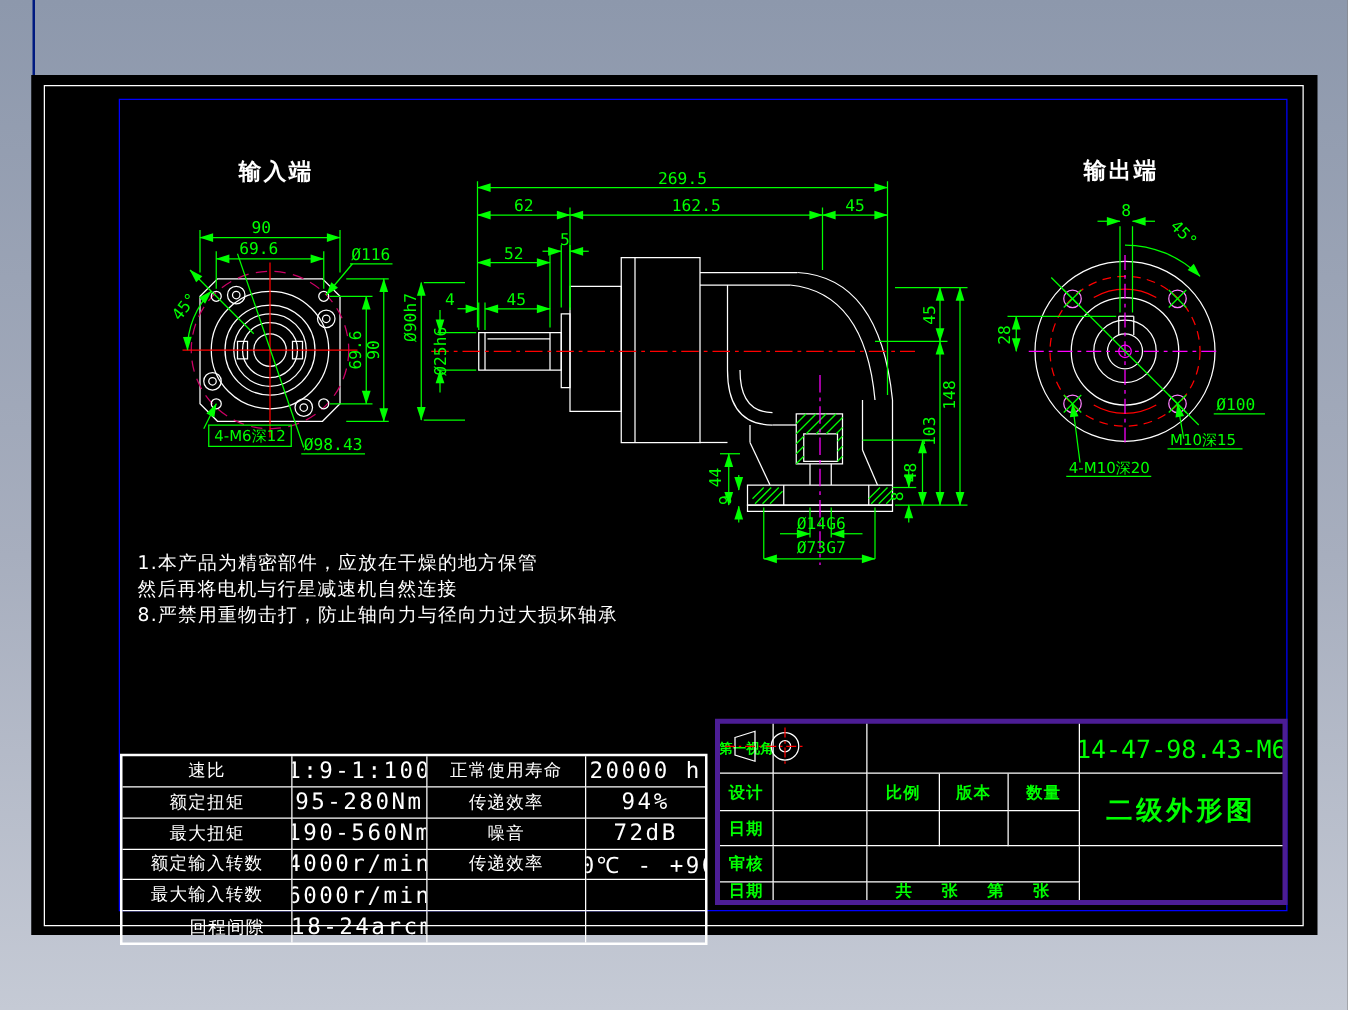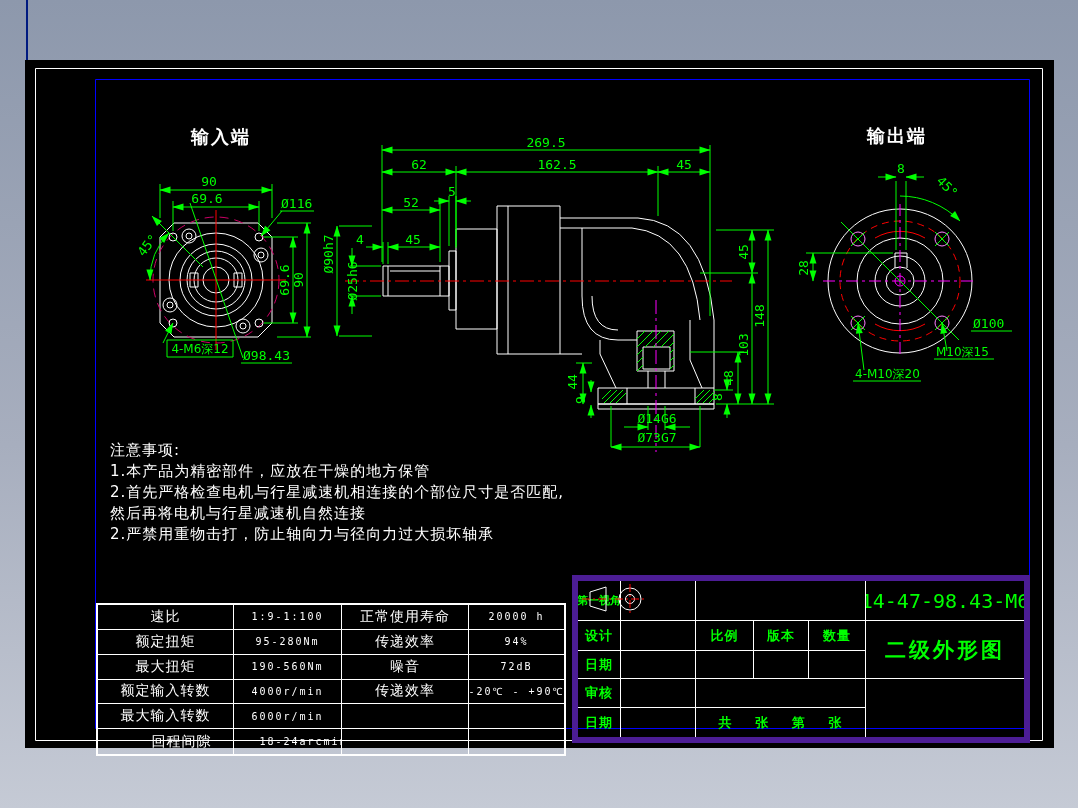--- a/index.html
+++ b/index.html
@@ -23,28 +23,28 @@
   .vtitle{fill:#ffffff;font:bold 18px "DejaVu Sans",sans-serif;letter-spacing:2px;}
   .notes{position:absolute;left:110px;top:440px;width:480px;color:#fff;
     font-size:15px;line-height:21px;letter-spacing:1px;white-space:nowrap;}
   
   .spec{position:absolute;left:96px;top:575px;width:470px;height:153px;
     display:grid;grid-template-columns:136px 108px 127px 1fr;grid-template-rows:repeat(6,1fr);
     border:2px solid #fff;box-sizing:border-box;color:#fff;margin-top:28px;}
   .sp-cell{border-right:1px solid #fff;border-bottom:1px solid #fff;
     display:flex;align-items:center;justify-content:center;
     font-size:14px;letter-spacing:1px;overflow:hidden;white-space:nowrap;}
-  .sp-cell.val{font-family:"DejaVu Sans Mono",monospace;letter-spacing:2px;font-size:10px;}
+  .sp-cell.val{font-family:"DejaVu Sans Mono",monospace;letter-spacing:2px;font-size:18px;}
   .sp-cell.nr{border-right:none;}
   .sp-cell.nb{border-bottom:none;padding-left:32px;}
   
-  .tblock{position:absolute;left:572px;top:575px;width:458px;height:168px;
+  .tblock{position:absolute;left:572px;top:575px;width:458px;height:149px;
     display:grid;grid-template-columns:43px 75px 58px 55px 57px 1fr;
     grid-template-rows:40px 30px 28px 29px 1fr;
-    border:6px solid #4c1d95;box-sizing:border-box;color:#00ff00;}
+    border:4px solid #4c1d95;box-sizing:border-box;color:#00ff00;}
   .tb-cell{border-right:1px solid #fff;border-bottom:1px solid #fff;
     display:flex;align-items:center;justify-content:center;
     font-size:13px;font-weight:bold;letter-spacing:1px;overflow:hidden;white-space:nowrap;}
   .tb-cell.nr{border-right:none;}
   .tb-cell.nb{border-bottom:none;}
   .tb-partno{font:20px "DejaVu Sans Mono",monospace;letter-spacing:0;}
   .tb-title{font-size:21px;letter-spacing:3px;}
   .tb-model{font:20px "DejaVu Sans Mono",monospace;letter-spacing:1px;}
   .tb-first{font-size:11px;letter-spacing:0;}
   .tb-sheets{justify-content:space-evenly;}
@@ -315,25 +315,23 @@
     <line class="g" x1="942" y1="323" x2="947" y2="351" marker-start="url(#ar)"></line>
     <line class="g" x1="934" y1="359" x2="994" y2="359"></line>
     <text class="dimcn" x="936" y="356">M10深15</text>
     <line class="g" x1="858" y1="323" x2="864" y2="370" marker-start="url(#ar)"></line>
     <line class="g" x1="853" y1="381" x2="921" y2="381"></line>
     <text class="dimcn" x="855" y="378">4-M10深20</text>
   </g>
 </svg>
 
 <div class="notes">
-  <div>注意事项:</div>
   <div>1.本产品为精密部件，应放在干燥的地方保管</div>
-  <div>2.首先严格检查电机与行星减速机相连接的个部位尺寸是否匹配,</div>
   <div>然后再将电机与行星减速机自然连接</div>
-  <div>2.严禁用重物击打，防止轴向力与径向力过大损坏轴承</div>
+  <div>8.严禁用重物击打，防止轴向力与径向力过大损坏轴承</div>
 </div>
 
 <div class="spec">
   <div class="sp-cell">速比</div>
   <div class="sp-cell val">1:9-1:100</div>
   <div class="sp-cell">正常使用寿命</div>
   <div class="sp-cell val nr">20000 h</div>
   <div class="sp-cell">额定扭矩</div>
   <div class="sp-cell val">95-280Nm</div>
   <div class="sp-cell">传递效率</div>

